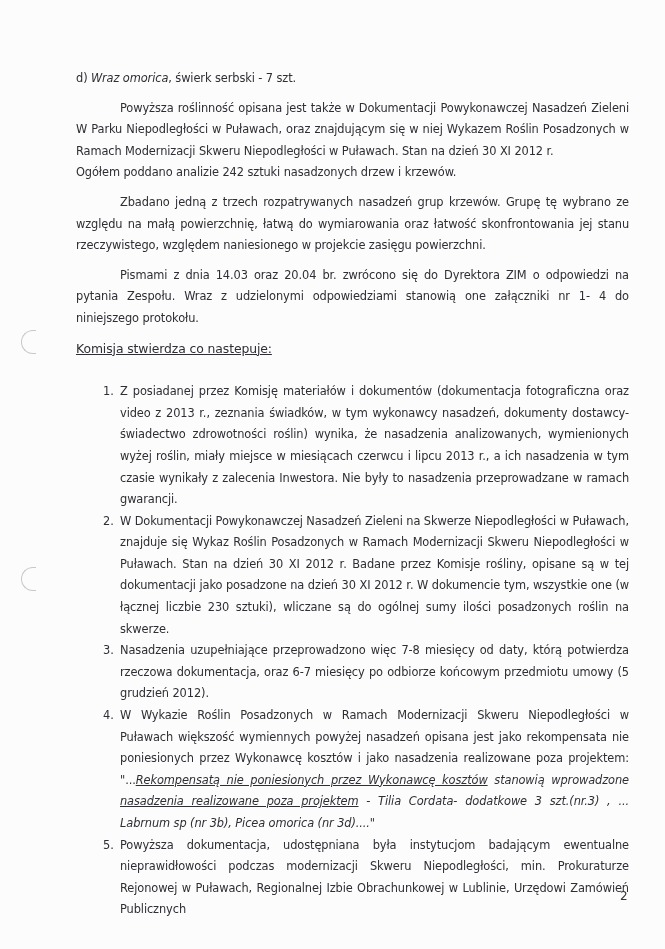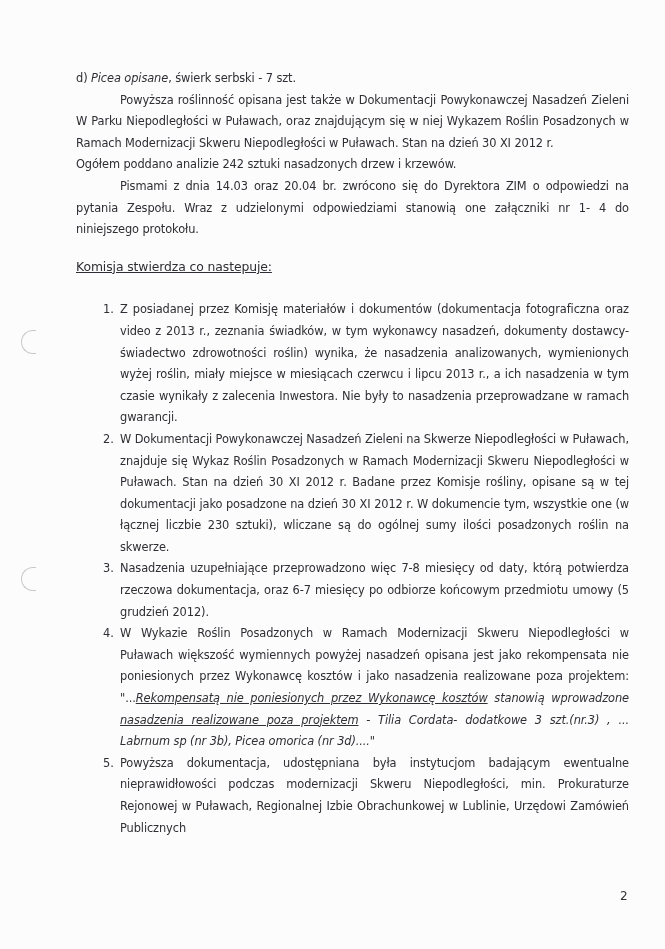--- a/index.html
+++ b/index.html
@@ -1,43 +1,44 @@
 <!DOCTYPE html>
 <html><head>
   <meta charset="utf-8">
   <style>
     html, body { margin: 0; padding: 0; background: #fdfdfd; }
     body { width: 665px; height: 949px; position: relative; overflow: hidden;
       font-family: "DejaVu Sans", sans-serif; color: #2e2e34; }
     .page { position: absolute; left: 0; top: 0; width: 665px; height: 949px; background: #fcfcfc; }
     .content { position: absolute; left: 76px; top: 68px; width: 553px; font-size: 11.4px; line-height: 21.6px; letter-spacing: -0.1px; }
     p { margin: 0; }
-    .just { text-align: justify; text-align-last: left; }
+    .just { text-align: justify; text-align-last: left; margin-top: 8px; }
     .ind { text-indent: 44px; }
     .i { font-style: italic; }
     .u { text-decoration: underline; }
-    .heading { margin-top: 15px; font-size: 12.4px; text-decoration: underline; }
+    .heading { margin-top: 8px; font-size: 12.4px; text-decoration: underline; }
     ol { list-style: none; margin: 22px 0 0 0; padding: 0; }
     ol li { position: relative; padding-left: 44px; text-align: justify; margin-bottom: 0; }
     ol li .num { position: absolute; left: 27px; top: 0; }
     .pagenum { position: absolute; left: 620px; top: 889px; font-size: 12px; color: #333; }
     .hole { position: absolute; width: 14px; height: 22px; border: 1px solid #c8c8c8; border-right: none; border-radius: 12px 0 0 12px; }
   </style>
 </head>
 <body>
 
 <div class="page">
   <div class="hole" style="left:21px; top:330px;"></div>
   <div class="hole" style="left:21px; top:567px;"></div>
 
   <div class="content">
-    <p><span>d)</span> <span class="i">Picea opisane</span><span>, świerk serbski - 7 szt.</span></p>
+    <p><span>d)</span> <span class="i">Wraz omorica</span><span>, świerk serbski - 7 szt.</span></p>
 
     <p class="just ind">Powyższa roślinność opisana jest także w Dokumentacji Powykonawczej Nasadzeń Zieleni W Parku Niepodległości w Puławach, oraz znajdującym się w niej Wykazem  Roślin Posadzonych w Ramach Modernizacji Skweru Niepodległości w Puławach. Stan na dzień 30 XI 2012 r.</p>
     <p>Ogółem poddano analizie 242 sztuki nasadzonych drzew i krzewów.</p>
+    <p class="just ind">Zbadano jedną z trzech rozpatrywanych nasadzeń grup krzewów. Grupę tę wybrano ze względu na małą powierzchnię, łatwą do wymiarowania oraz łatwość skonfrontowania jej stanu rzeczywistego, względem naniesionego w projekcie zasięgu powierzchni.</p>
     <p class="just ind">Pismami z  dnia  14.03 oraz 20.04 br. zwrócono się  do Dyrektora ZIM o odpowiedzi na pytania Zespołu. Wraz z udzielonymi odpowiedziami stanowią one załączniki nr  1- 4 do niniejszego protokołu.</p>
 
     <p class="heading">Komisja stwierdza co nastepuje:</p>
 
     <ol>
       <li><span class="num">1.</span><span>Z posiadanej przez Komisję materiałów i dokumentów (dokumentacja fotograficzna oraz video z 2013 r., zeznania świadków, w tym wykonawcy nasadzeń, dokumenty dostawcy-świadectwo zdrowotności roślin) wynika, że nasadzenia analizowanych, wymienionych wyżej roślin,  miały miejsce w miesiącach czerwcu i lipcu 2013 r., a ich nasadzenia w tym czasie wynikały z zalecenia Inwestora. Nie były to nasadzenia przeprowadzane w ramach gwarancji.</span></li>
       <li><span class="num">2.</span><span>W Dokumentacji Powykonawczej Nasadzeń Zieleni na Skwerze Niepodległości w Puławach, znajduje się Wykaz  Roślin Posadzonych w Ramach Modernizacji Skweru Niepodległości w Puławach. Stan na dzień 30 XI 2012 r. Badane przez Komisje  rośliny, opisane są w tej dokumentacji jako posadzone na dzień 30 XI 2012 r. W dokumencie tym, wszystkie one (w łącznej liczbie 230 sztuki), wliczane są  do ogólnej sumy ilości posadzonych roślin na skwerze.</span></li>
       <li><span class="num">3.</span><span>Nasadzenia uzupełniające przeprowadzono więc 7-8 miesięcy od daty, którą potwierdza rzeczowa dokumentacja, oraz 6-7 miesięcy po odbiorze końcowym przedmiotu umowy (5 grudzień 2012).</span></li>
       <li><span class="num">4.</span><span>W Wykazie  Roślin Posadzonych w Ramach Modernizacji Skweru Niepodległości w Puławach większość wymiennych powyżej nasadzeń opisana jest jako rekompensata nie poniesionych przez Wykonawcę kosztów  i jako nasadzenia realizowane poza projektem: "...</span><span class="i u">Rekompensatą nie poniesionych przez Wykonawcę kosztów</span><span class="i"> stanowią wprowadzone </span><span class="i u">nasadzenia realizowane poza projektem</span><span class="i"> - Tilia Cordata- dodatkowe 3 szt.(nr.3) , ... Labrnum sp (nr 3b), Picea omorica (nr 3d)....</span><span>"</span></li>
       <li><span class="num">5.</span><span>Powyższa dokumentacja, udostępniana była instytucjom badającym ewentualne nieprawidłowości podczas modernizacji Skweru Niepodległości, min. Prokuraturze Rejonowej w Puławach, Regionalnej Izbie Obrachunkowej w Lublinie, Urzędowi Zamówień Publicznych</span></li>

